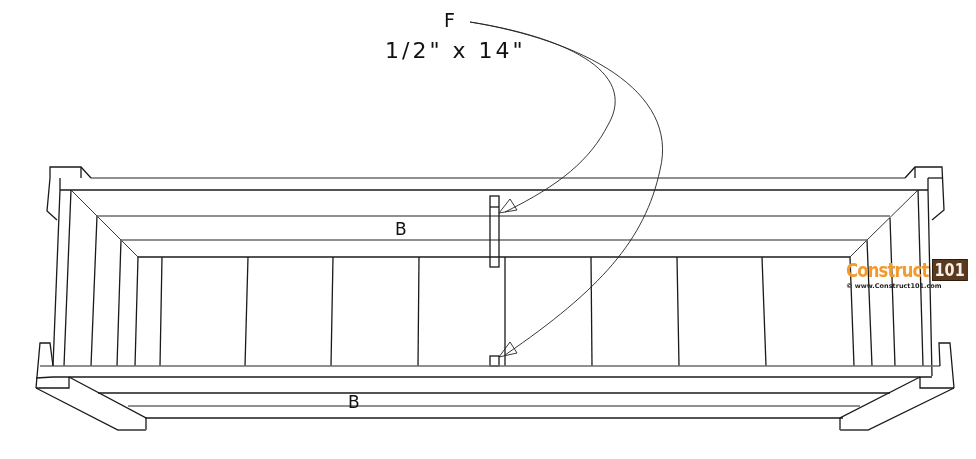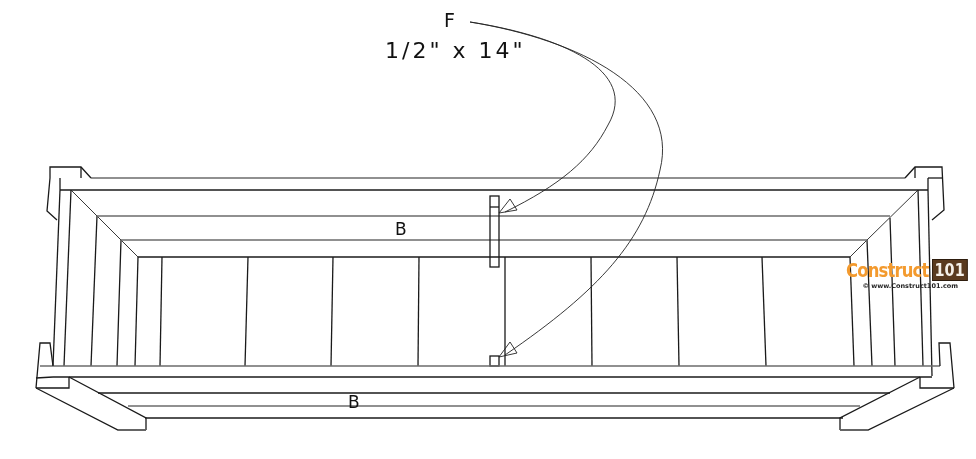--- a/index.html
+++ b/index.html
@@ -9,21 +9,21 @@
     .lg { stroke: #6b6b6b; stroke-width: 1.6; fill: none; }
     .thin { stroke: #222; stroke-width: 0.9; fill: none; }
     .lbl { font-family: "DejaVu Sans", sans-serif; font-size: 17px; fill: #111; letter-spacing: 1px; }
     .callout { position: absolute; font-family: "DejaVu Sans", sans-serif; color: #111; white-space: nowrap; }
     .callout-letter { left: 444px; top: 9px; font-size: 19px; }
     .callout-dim { left: 385px; top: 38px; font-size: 22px; letter-spacing: 3px; }
     .logo { position: absolute; left: 846px; top: 259px; width: 112px; }
     .logo-main { display: flex; align-items: flex-start; height: 22px; }
     .logo-word { font-family: "DejaVu Sans", sans-serif; font-weight: bold; font-size: 20px; line-height: 22px; color: #f39a2e; letter-spacing: -1px; transform: scaleX(0.82); transform-origin: left bottom; display: inline-block; width: 86px; }
     .logo-num { font-family: "DejaVu Sans", sans-serif; font-weight: bold; font-size: 17px; line-height: 20px; color: #f5f0e8; background: #5a3a1e; padding: 0 2px; border: 1px solid #2d1c0d; transform: scaleX(0.85); transform-origin: left bottom; display: inline-block; }
-    .logo-url { font-family: "DejaVu Sans", sans-serif; font-weight: bold; font-size: 6.5px; color: #222; margin-top: 1px; white-space: nowrap; text-align: right; }
+    .logo-url { font-family: "DejaVu Sans", sans-serif; font-weight: bold; font-size: 6.5px; color: #222; margin-top: 1px; white-space: nowrap; }
   </style>
 </head>
 <body>
 
 <svg class="drawing" width="976" height="459" viewBox="0 0 976 459" xmlns="http://www.w3.org/2000/svg">
 
   <g>
     <line class="lg" x1="91" y1="178" x2="905" y2="178"></line>
     <line class="ln" x1="60" y1="190" x2="928" y2="190"></line>
   </g>

